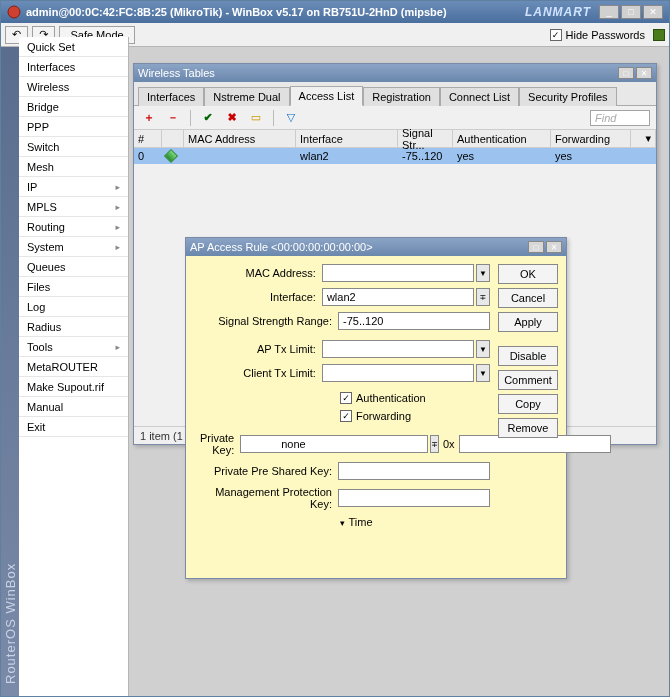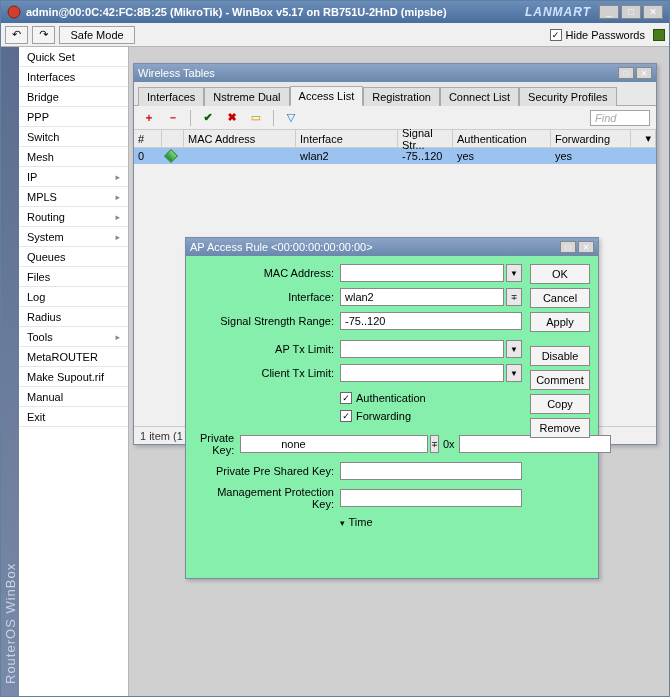--- a/index.html
+++ b/index.html
@@ -15,21 +15,21 @@
 
   .toolbar { height: 24px; background: #f0f0f0; border-bottom: 1px solid #b5b5b5; display:flex; align-items:center; padding: 0 4px; gap:4px; }
   .tb-btn { height:18px; padding: 0 6px; background:#f4f4f4; border:1px solid #a0a0a0; display:flex; align-items:center; justify-content:center; cursor:pointer; }
   .tb-spacer { flex:1; }
   .checkbox { display:flex; align-items:center; gap:4px; }
   .checkbox .box { width:12px; height:12px; border:1px solid #666; background:#fff; display:flex; align-items:center; justify-content:center; font-size:9px; color:#000; }
   .led { width:12px; height:12px; background:#4a7c1a; border:1px solid #2d4d10; margin-left:4px;}
 
   .side-label { position:absolute; left:0; top:46px; bottom:0; width:18px; background:linear-gradient(#7a8aa8,#5a6d8e); color:#c8d3e6; writing-mode:vertical-rl; transform: rotate(180deg); display:flex; align-items:center; justify-content:flex-start; padding-top:12px; font-size:13px; letter-spacing:1px; }
 
-  .menu { position:absolute; left:18px; top:46px; bottom:0; width:110px; background:#fff; border-right:1px solid #b5b5b5;text-align:right; }
+  .menu { position:absolute; left:18px; top:36px; bottom:0; width:110px; background:#fff; border-right:1px solid #b5b5b5;text-align:right; }
   .menu-item { height:20px; display:flex; align-items:center; padding: 0 8px; border-bottom:1px solid #e6e6e6; cursor:pointer; }
   .menu-item.arrow::after { content:"▸"; margin-left:auto; color:#888; font-size:9px; }
 
   .content-area { position:absolute; left:128px; top:46px; right:0; bottom:0; background:#d0d0d0; }
 
   .inner-win { position:absolute; background:#f0f0f0; border:1px solid #7a8aa8; box-shadow: 2px 2px 4px rgba(0,0,0,0.2); }
   .inner-titlebar { height:18px; background: linear-gradient(#8ba4c6,#6a87ac); color:#fff; display:flex; align-items:center; padding:0 4px; font-size:11px;justify-content:flex-end; }
   .inner-titlebar .spacer { flex:1; }
   .inner-ctrls { display:flex; gap:2px; }
   .inner-ctrls div { width:16px; height:12px; background:#d8d8d8; border:1px solid #888; display:flex; align-items:center; justify-content:center; font-size:8px; cursor:pointer;}
@@ -43,21 +43,21 @@
   .row-icons .sep { width:1px; height:16px; background:#bbb; margin:0 2px; }
   .find { margin-left:auto; width:60px; height:16px; border:1px solid #a3a3a3; background:#fff; color:#aaa; font-style:italic; padding:0 4px; display:flex; align-items:center;}
   .grid-header { display:flex; height:18px; background:#ececec; border-bottom:1px solid #ccc; }
   .gh { border-right:1px solid #ccc; padding:2px 4px; display:flex; align-items:center; }
   .grid-row { display:flex; height:16px; }
   .grid-row.selected { background:#9cc3f0; }
   .gc { border-right:1px solid transparent; padding:1px 4px; display:flex; align-items:center; }
   .status { height:18px; border-top:1px solid #ccc; padding:2px 6px; display:flex; align-items:center; color:#333; }
 
   
-  #win-ap { top:190px; left:56px; width:414px; height:342px; background:#86efac; }
+  #win-ap { top:190px; left:56px; width:382px; height:342px; background:#fef9c3; }
   .form-body { position:absolute; top:18px; left:0; right:0; bottom:0; padding:8px;margin-left:6px; }
   .form-row { display:flex; align-items:center; margin-bottom:6px; }
   .form-row.gap-top { margin-top: 10px; }
   .lbl { width:140px; text-align:right; padding-right:6px;}
   .inp { flex:1; height:18px; border:1px solid #888; background:#fff; padding:0 4px; }
   .inp.short { flex:0 0 60px;padding-left:40px; }
   .dd-btn { width:16px; height:18px; border:1px solid #888; background:#e8e8e8; display:flex; align-items:center; justify-content:center; margin-left:2px; cursor:pointer; font-size:8px;}
   .side-btns { position:absolute; top:8px; right:8px; width:60px; display:flex; flex-direction:column; gap:4px; }
   .sbtn { height:20px; border:1px solid #888; background:#f4f4f4; display:flex; align-items:center; justify-content:center; cursor:pointer; }
   .side-btns .group-gap { height: 6px; background:transparent; border:none; }
@@ -95,20 +95,21 @@
     <span>Hide Passwords</span>
   </label>
   <div class="led"></div>
 </div>
 
 <div class="side-label">RouterOS WinBox</div>
 
 <div class="menu" id="menu">
     <div class="menu-item">Quick Set</div>
     <div class="menu-item">Interfaces</div>
+    <div class="menu-item">Wireless</div>
     <div class="menu-item">Bridge</div>
     <div class="menu-item">PPP</div>
     <div class="menu-item">Switch</div>
     <div class="menu-item">Mesh</div>
     <div class="menu-item arrow">IP</div>
     <div class="menu-item arrow">MPLS</div>
     <div class="menu-item arrow">Routing</div>
     <div class="menu-item arrow">System</div>
     <div class="menu-item">Queues</div>
     <div class="menu-item">Files</div>

